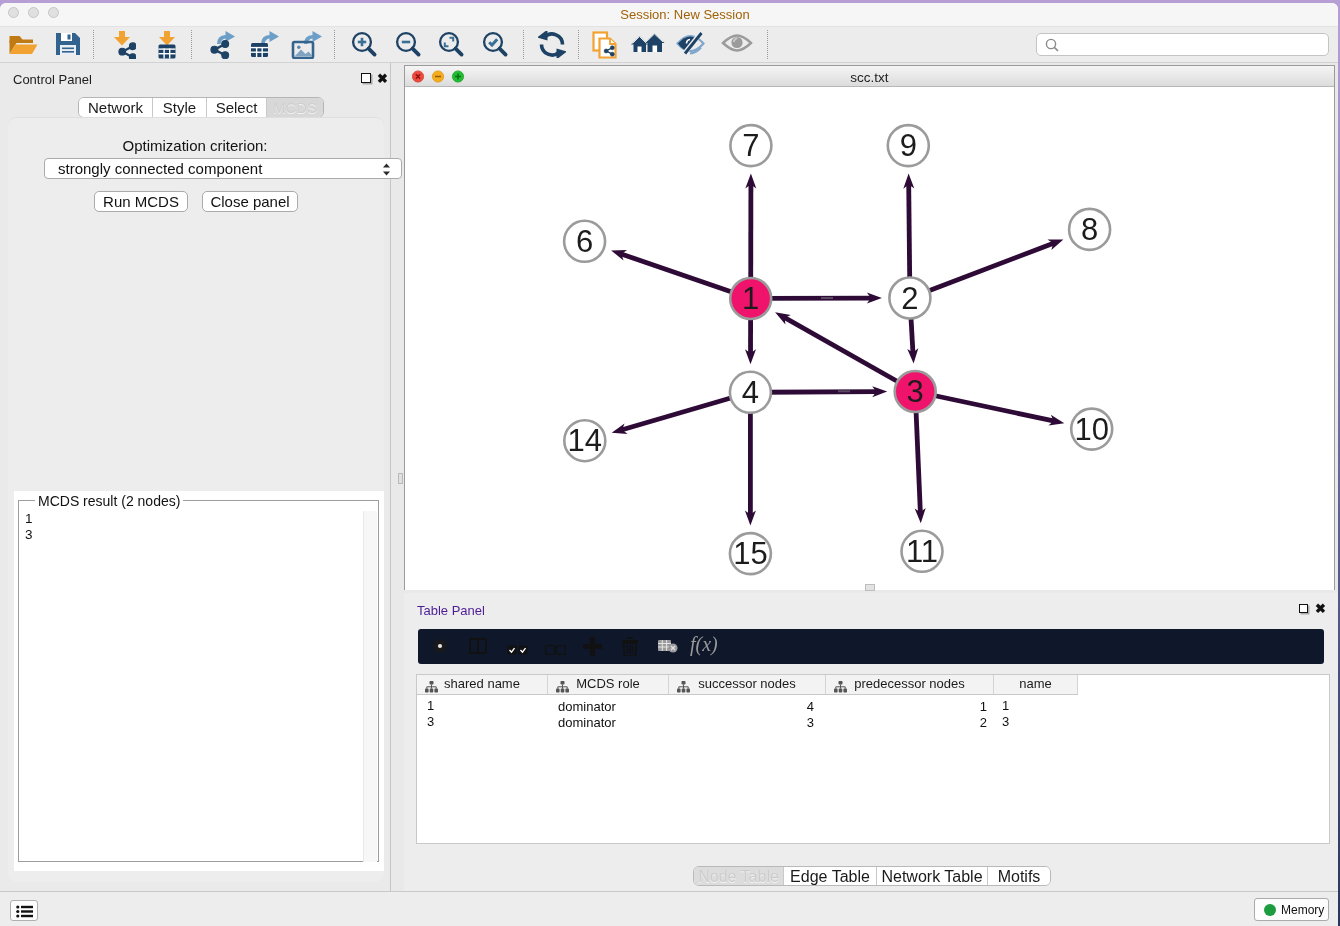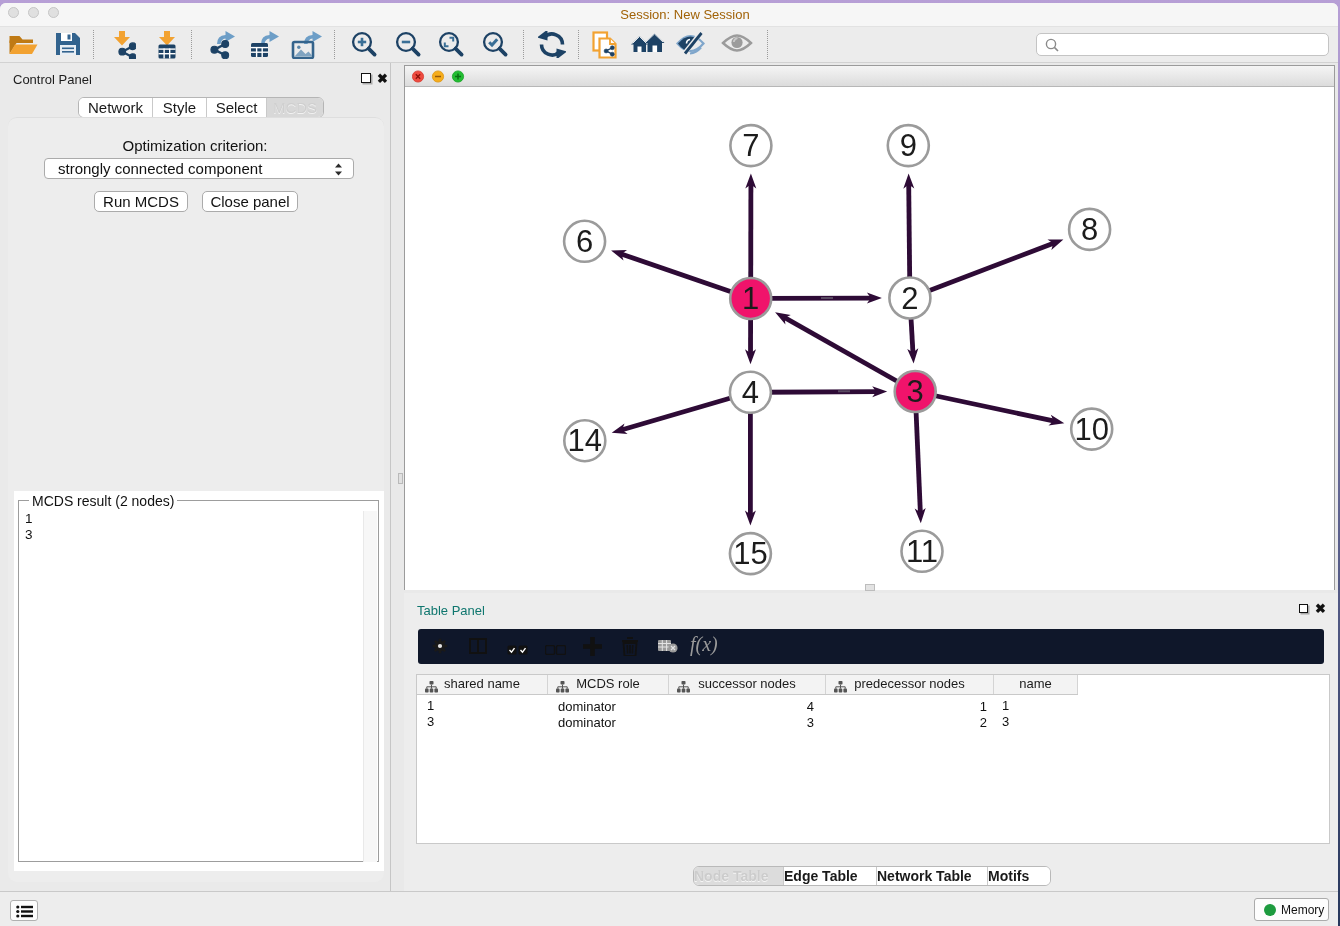--- a/index.html
+++ b/index.html
@@ -14,41 +14,41 @@
 #cp{position:absolute;left:0;top:0;width:391px;height:828px;background:#eaeaea;border-right:1px solid #c6c6c6}
 #cphead{position:absolute;left:13px;top:9px;font-size:13px;color:#1d1d1d}
 .sqicon{position:absolute;width:10px;height:10px;border:1.6px solid #111;background:#fff;box-shadow:1.5px 1.5px 0 #aaa}
 .xicon{position:absolute;font-size:13px;color:#111;font-weight:bold}
 #tabs{position:absolute;left:78px;top:34px;height:21px;display:flex;border:1px solid #b5b5b5;border-radius:6px;overflow:hidden;background:#fff}
 .tab{font-size:15px;color:#1a1a1a;text-align:center;line-height:19px;border-left:1px solid #c9c9c9;background:#fff}
 .tab:first-child{border-left:none}
 #tabmcds{background:#d8d8d8;color:#cfcfcf;text-shadow:0 1px 0 #f2f2f2}
 #cpbox{position:absolute;left:8px;top:54px;width:376px;height:765px;background:#ededed;border-radius:9px;border-top:1px solid #dedede}
 #optlabel{position:absolute;left:0;top:74px;width:100%;text-align:center;font-size:15px;color:#111}
-#dropdown{position:absolute;left:44px;top:95px;width:310px;height:21px;background:#fff;border:1px solid #ababab;border-radius:4px;font-size:15px;color:#111;line-height:19px;padding-left:13px}
+#dropdown{position:absolute;left:44px;top:95px;width:358px;height:21px;background:#fff;border:1px solid #ababab;border-radius:4px;font-size:15px;color:#111;line-height:19px;padding-left:13px}
 .btn{position:absolute;top:128px;height:21px;background:#fff;border:1px solid #ababab;border-radius:5px;font-size:15px;color:#111;text-align:center;line-height:19px}
 #resultbox{position:absolute;left:14px;top:428px;width:370px;height:380px;background:#fff}
 #fieldset{position:absolute;left:4px;top:9px;width:361px;height:362px;border:1px solid #9d9d9d}
-#legend{position:absolute;left:10px;top:-8px;background:#fff;font-size:14px;color:#111;padding:0 3px}
+#legend{position:absolute;left:16px;top:-8px;background:#fff;font-size:14px;color:#111;padding:0 3px}
 #fscroll{position:absolute;right:1px;top:10px;width:14px;height:351px;background:#f7f7f7;border-left:1px solid #e9e9e9}
 #fcontent{position:absolute;left:6px;top:10px;font-size:13.5px;color:#111;line-height:15.5px}
 #netwin{position:absolute;left:404px;top:2px;width:931px;height:525px;background:#fff;border:1px solid #9b9b9b}
 #nettitle{position:absolute;left:0;top:0;width:100%;height:21px;background:linear-gradient(#f5f5f5,#dcdcdc);border-bottom:1px solid #b7b7b7}
 #netname{position:absolute;top:4px;left:0;width:100%;text-align:center;font-size:13.5px;color:#222}
 #canvas{position:absolute;left:0;top:22px;width:929px;height:502px;background:#fff}
 .eg line{stroke:#2e0b36;stroke-width:4.8}
 .eg polygon{fill:#2e0b36;stroke:none}
 #tp{position:absolute;left:404px;top:530px;width:934px;height:298px;background:#ededed}
-#tphead{position:absolute;left:13px;top:10px;font-size:13px;color:#0f766e}
+#tphead{position:absolute;left:13px;top:10px;font-size:13px;color:#4c1d95}
 #tptools{position:absolute;left:14px;top:36px;width:906px;height:35px;background:#0f172a;border-radius:3px}
 #tptable{position:absolute;left:12px;top:81px;width:914px;height:170px;background:#fff;border:1px solid #c9c9c9}
 .th{position:absolute;top:0;height:19px;background:#f3f3f3;border-right:1px solid #d4d4d4;font-size:13px;color:#1b1b1b;text-align:center;line-height:18px}
 .td{position:absolute;font-size:13px;color:#111;height:16px;line-height:16px}
 #tptabs{position:absolute;left:289px;top:273px;height:20px;display:flex;border:1px solid #b9b9b9;border-radius:6px;overflow:hidden;background:#fff}
-.btab{font-size:14px;font-weight:bold;color:#1a1a1a;background:#fff;line-height:19px;border-left:1px solid #c9c9c9}
+.btab{font-size:16px;font-weight:normal;color:#1a1a1a;background:#fff;text-align:center;line-height:19px;border-left:1px solid #c9c9c9}
 .btab:first-child{border-left:none}
 #btnode{background:#dcdcdc;color:#ccc;text-shadow:0 1px 0 #f5f5f5}
 #statusbar{position:absolute;left:0;top:888px;width:1338px;height:35px;background:#ededed;border-top:1px solid #c9c9c9}
 #listbtn{position:absolute;left:10px;top:8px;width:28px;height:21px;background:#fdfdfd;border:1px solid #b0b0b0;border-radius:3px}
 #membtn{position:absolute;left:1254px;top:6px;width:75px;height:23px;background:#fdfdfd;border:1px solid #ababab;border-radius:3px;font-size:12px;color:#111}
 </style></head><body>
 <div id="win">
 <div id="titlebar">
 <div class="tl" style="left:8px"></div>
       <div class="tl" style="left:28px"></div>
@@ -236,20 +236,21 @@
 <div id="netwin">
 <div id="nettitle">
  <svg width="62" height="13" style="position:absolute;left:7px;top:4px">
 <circle cx="6" cy="6.5" r="5.6" fill="#ee4b40" stroke="#d63b31" stroke-width="0.8"></circle>
             <path d="M3.8 4.3 L8.2 8.7 M8.2 4.3 L3.8 8.7" stroke="#8c1008" stroke-width="1.3"></path>
 <circle cx="26" cy="6.5" r="5.6" fill="#f6ad1c" stroke="#dd9512" stroke-width="0.8"></circle>
             <path d="M23 6.5 L29 6.5" stroke="#95580b" stroke-width="1.5"></path>
 <circle cx="46" cy="6.5" r="5.6" fill="#23bd33" stroke="#15a325" stroke-width="0.8"></circle>
             <path d="M43 6.5 L49 6.5 M46 3.5 L46 9.5" stroke="#0b6f13" stroke-width="1.5"></path>
 </svg>
+ <div id="netname">scc.txt</div>
 </div>
 <div id="canvas">
 <svg width="929" height="502" viewBox="0 0 929 502">
 <g class="eg">
 <line x1="345.7" y1="210.5" x2="345.9" y2="95.6"></line>
 <polygon points="345.9,85.6 351.3,100.6 345.8,96.6 340.3,100.6"></polygon>
 <line x1="345.7" y1="210.5" x2="215.5" y2="165.7"></line>
 <polygon points="206.1,162.4 222.0,162.1 216.5,166.0 218.5,172.5"></polygon>
 <line x1="345.7" y1="210.5" x2="466.9" y2="210.1"></line>
 <polygon points="476.9,210.1 461.9,215.6 465.9,210.1 461.9,204.6"></polygon>

